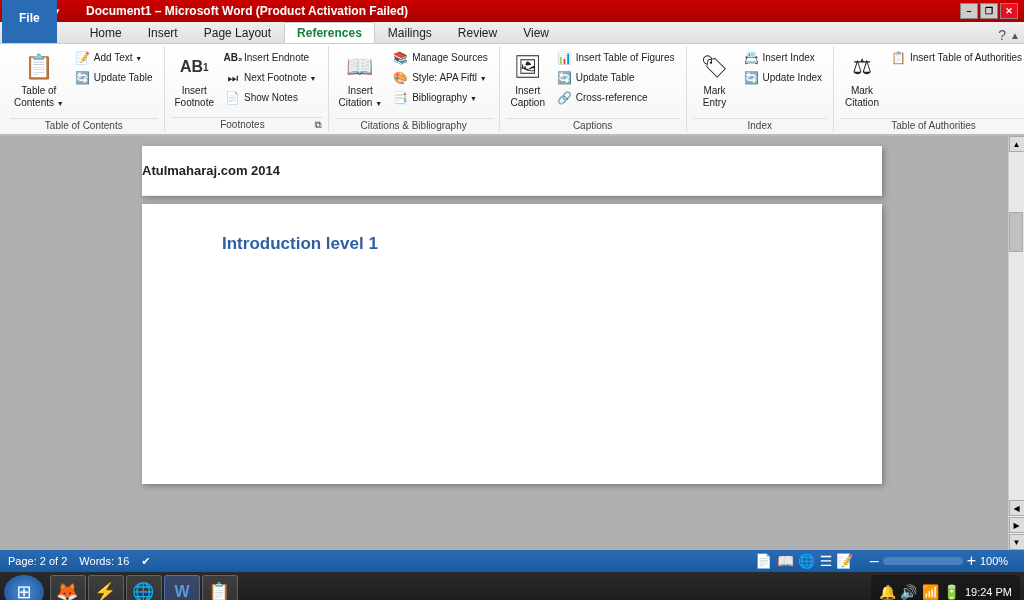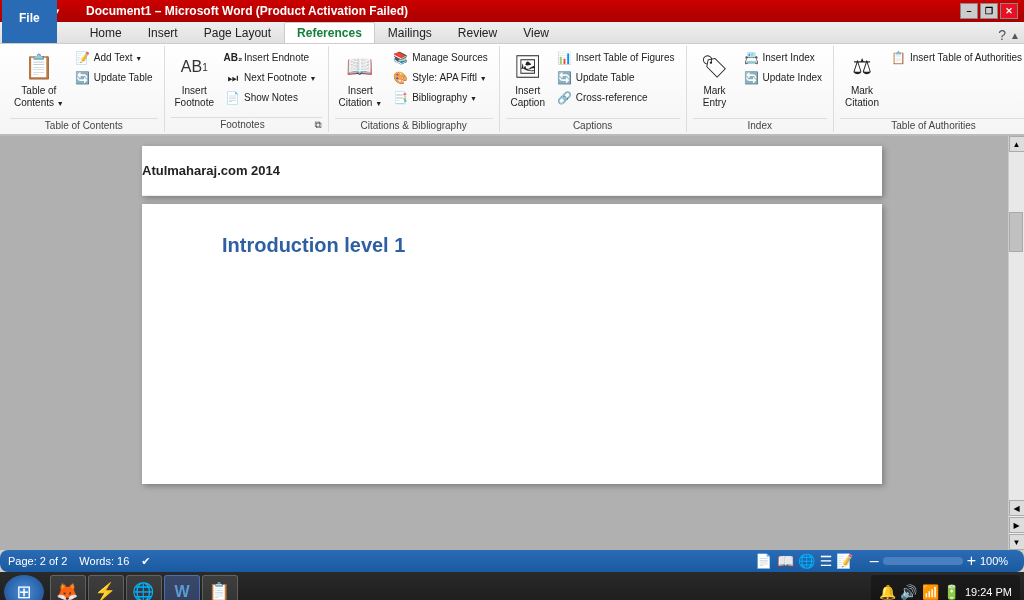--- a/index.html
+++ b/index.html
@@ -191,21 +191,21 @@
 
     .page-bottom {
       height: 280px;
       padding: 30px 80px;
       display: flex;
       flex-direction: column;
       gap: 8px;
     }
 
     .heading-1 {
-      font-size: 20px;
+      font-size: 17px;
       font-weight: bold;
       color: #2e5fa3;
     }
     .heading-2 {
       font-size: 13px;
       font-weight: normal;
       color: #2e5fa3;
     }
     .heading-3 {
       font-size: 12px;
@@ -252,21 +252,20 @@
     
     #status-bar {
       height: 22px;
       background: linear-gradient(to bottom, #2a6bb5, #1a5aa0);
       display: flex;
       align-items: center;
       padding: 0 8px;
       color: white;
       font-size: 11px;
       justify-content: space-between;
-      border-radius: 8px;
     }
     #status-bar .status-left { display: flex; gap: 12px; align-items: center; }
     #status-bar .status-right { display: flex; gap: 4px; align-items: center; }
 
     
     #taskbar {
       height: 40px;
       background: linear-gradient(to bottom, #2a2a2a, #1a1a1a);
       display: flex;
       align-items: center;
@@ -355,21 +354,21 @@
           <span>Update Table</span>
         </div>
       </div>
     </div>
     <div class="ribbon-group-label">Table of Contents</div>
   </div>
 
   <div class="ribbon-group">
     <div class="ribbon-group-content">
       <div class="ribbon-btn" style="min-width:44px;">
-        <div class="ribbon-btn-icon" style="font-size:16px; font-weight:normal; color:#333;">AB<sup style="font-size:10px;">1</sup></div>
+        <div class="ribbon-btn-icon" style="font-size:16px; font-weight:bold; color:#333;">AB<sup style="font-size:10px;">1</sup></div>
         <div class="ribbon-btn-label">Insert<br>Footnote</div>
       </div>
       <div class="ribbon-small-group">
         <div class="ribbon-small-btn">
           <span class="small-icon" style="font-size:10px; font-weight:bold;">AB₂</span>
           <span>Insert Endnote</span>
         </div>
         <div class="ribbon-small-btn">
           <span class="small-icon">⏭</span>
           <span>Next Footnote <span style="font-size:7px;">▼</span></span>

